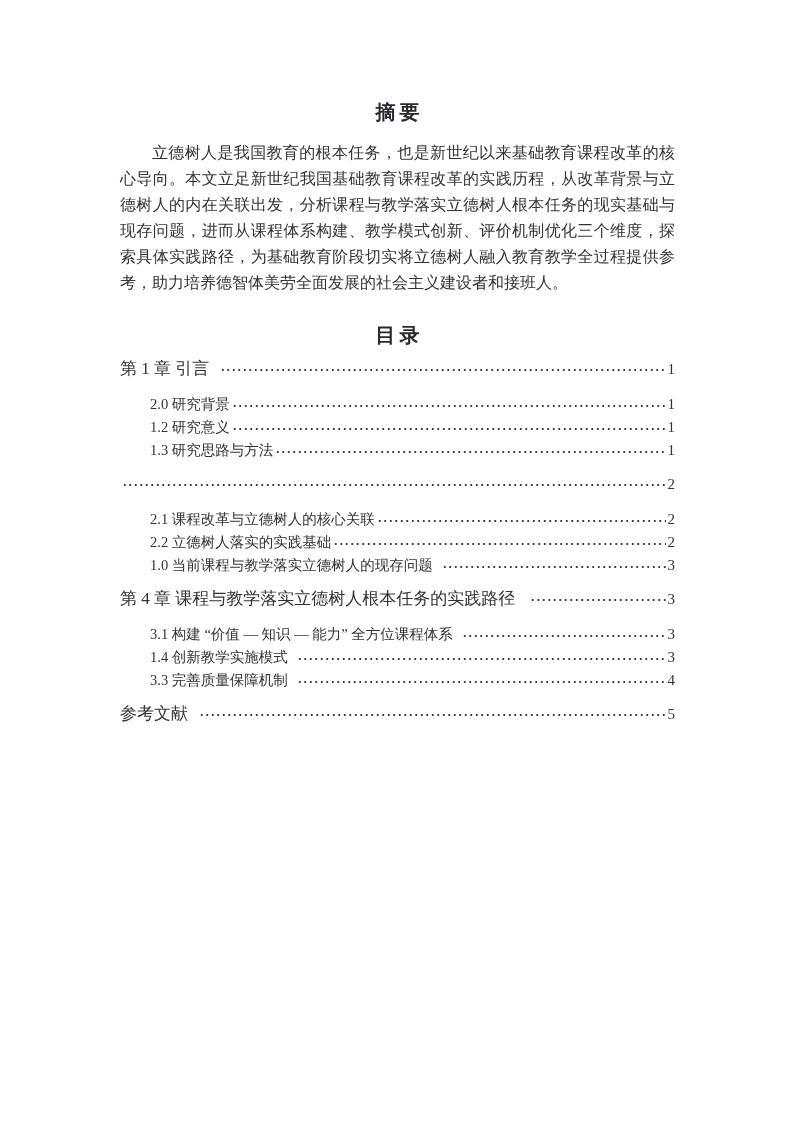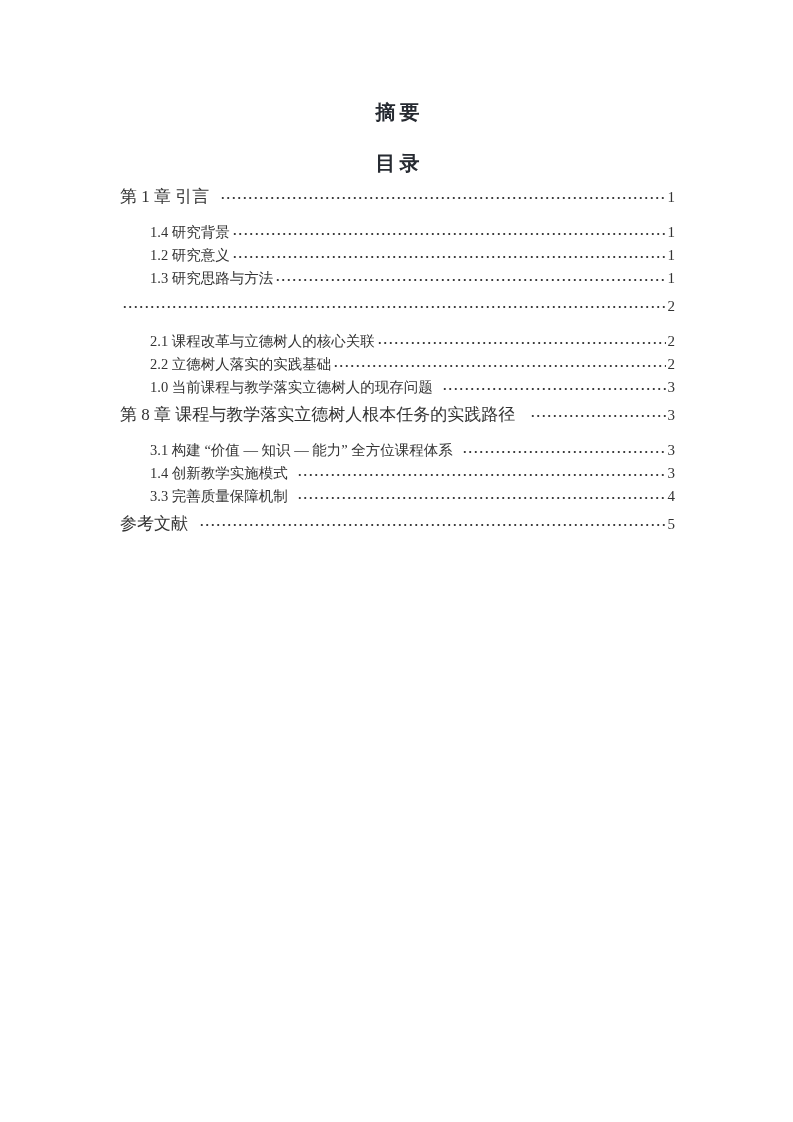--- a/index.html
+++ b/index.html
@@ -43,21 +43,21 @@
   .toc-list {
     margin-top: 10px;
   }
   .toc-row {
     display: flex;
     align-items: baseline;
   }
   .toc-row.l1 {
     font-size: 17px;
     line-height: 24px;
-    margin-top: 4px;
+    margin-top: 10px;
     margin-bottom: 12px;
   }
   .toc-row.l2 {
     font-size: 14.5px;
     line-height: 23px;
     padding-left: 30px;
   }
   .toc-label {
     white-space: pre;
     flex-shrink: 0;
@@ -79,35 +79,36 @@
     flex-shrink: 0;
   }
 </style>
 </head>
 <body>
 
 <div class="page">
 
   <div class="abstract-section">
     <div class="section-title">摘要</div>
+    <div class="abstract-body">立德树人是我国教育的根本任务，也是新世纪以来基础教育课程改革的核心导向。本文立足新世纪我国基础教育课程改革的实践历程，从改革背景与立德树人的内在关联出发，分析课程与教学落实立德树人根本任务的现实基础与现存问题，进而从课程体系构建、教学模式创新、评价机制优化三个维度，探索具体实践路径，为基础教育阶段切实将立德树人融入教育教学全过程提供参考，助力培养德智体美劳全面发展的社会主义建设者和接班人。</div>
   </div>
 
   <div class="toc-section">
     <div class="section-title toc-title">目录</div>
 
     <div class="toc-list">
 
       <div class="toc-row l1">
         <span class="toc-label">第 1 章 引言  </span>
         <span class="toc-leader"></span>
         <span class="toc-page">1</span>
       </div>
 
       <div class="toc-row l2">
-        <span class="toc-label">1.4 研究背景</span>
+        <span class="toc-label">2.0 研究背景</span>
         <span class="toc-leader"></span>
         <span class="toc-page">1</span>
       </div>
 
       <div class="toc-row l2">
         <span class="toc-label">1.2 研究意义</span>
         <span class="toc-leader"></span>
         <span class="toc-page">1</span>
       </div>
 
@@ -134,21 +135,21 @@
         <span class="toc-page">2</span>
       </div>
 
       <div class="toc-row l2">
         <span class="toc-label">1.0 当前课程与教学落实立德树人的现存问题  </span>
         <span class="toc-leader"></span>
         <span class="toc-page">3</span>
       </div>
 
       <div class="toc-row l1">
-        <span class="toc-label">第 8 章 课程与教学落实立德树人根本任务的实践路径   </span>
+        <span class="toc-label">第 4 章 课程与教学落实立德树人根本任务的实践路径   </span>
         <span class="toc-leader"></span>
         <span class="toc-page">3</span>
       </div>
 
       <div class="toc-row l2">
         <span class="toc-label">3.1 构建 “价值 — 知识 — 能力” 全方位课程体系  </span>
         <span class="toc-leader"></span>
         <span class="toc-page">3</span>
       </div>
 

